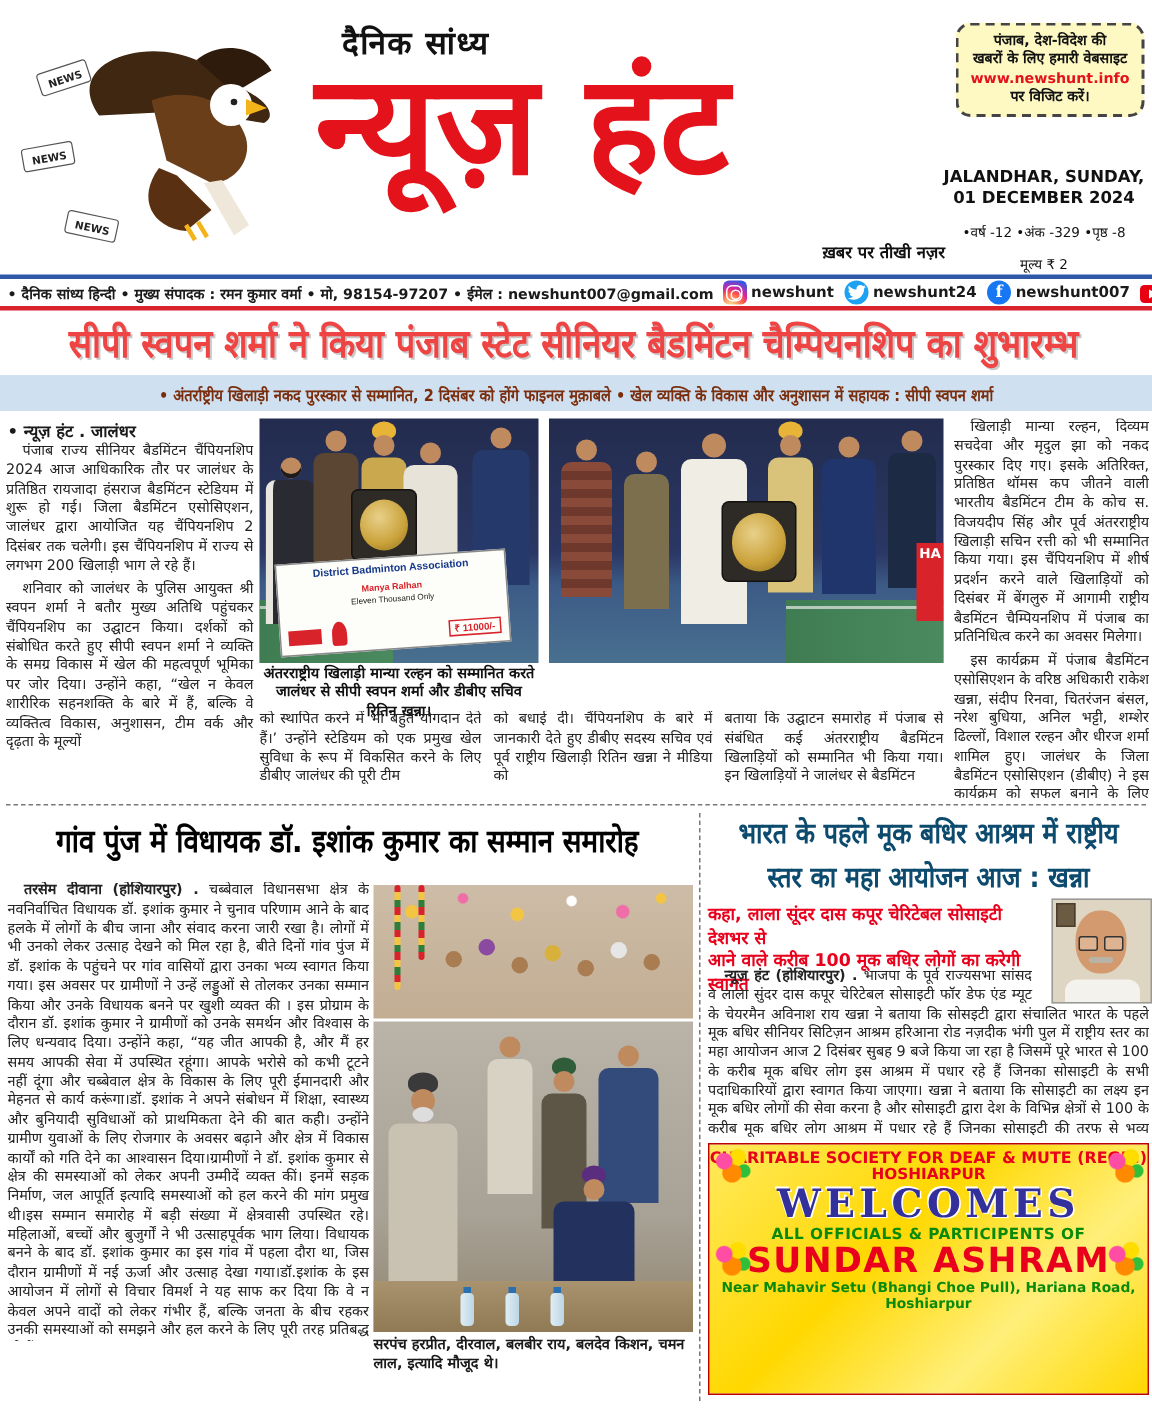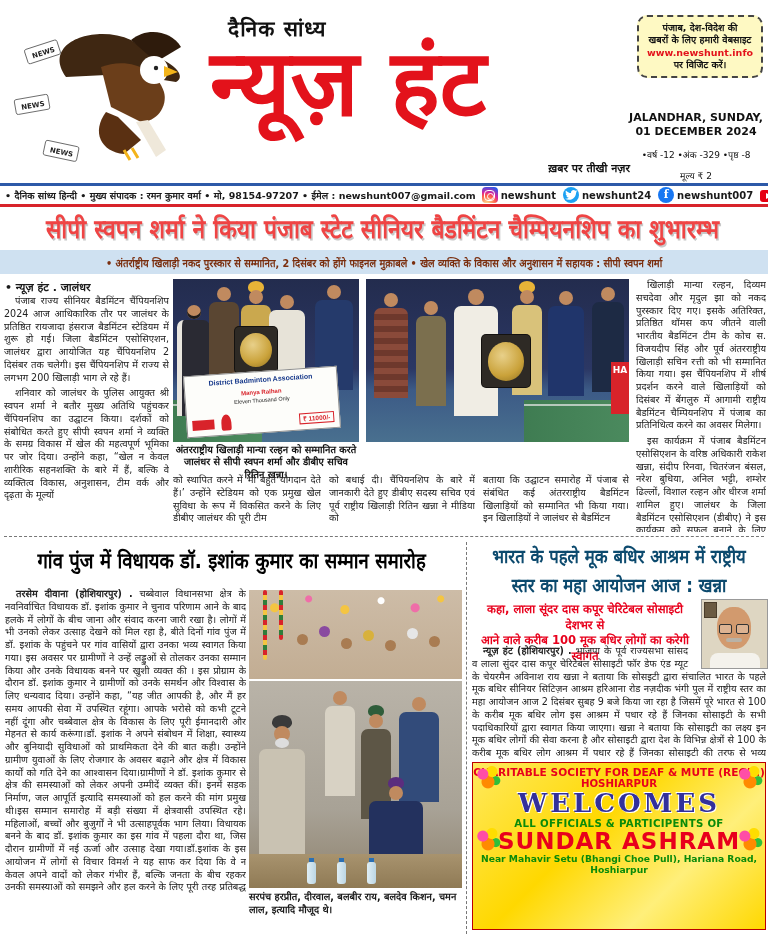--- a/index.html
+++ b/index.html
@@ -91,21 +91,21 @@
   .crowd-head{position:absolute;width:11px;height:11px;border-radius:50%;background:#a97c52}
   .garland{position:absolute;width:4px;background:repeating-linear-gradient(180deg,#d8232a 0 5px,#f4c542 5px 10px,#2f7d3a 10px 15px);border-radius:2px}
 
   
   .s2-headline{left:2px;top:546px;width:460px;text-align:center;font-size:21px;font-weight:bold;color:#000;white-space:nowrap}
   .s2-body{left:5px;top:588px;width:241px;height:306px}
   .s2-caption{left:249px;top:891px;width:213px;text-align:left;font-size:9.7px;font-weight:bold;line-height:1.3}
 
   
   .s3-headline{left:471px;top:542px;width:296px;text-align:center;font-size:19px;font-weight:bold;line-height:1.5;color:#0c4a6e}
-  .s3-subhead{left:472px;top:602px;width:226px;color:#e8001c;font-size:11.6px;font-weight:bold;line-height:1.35;text-align:center}
+  .s3-subhead{left:472px;top:602px;width:226px;color:#e8001c;font-size:11.6px;font-weight:bold;line-height:1.35;}
   .s3-photo{left:701px;top:599px;width:65px;height:68px;background:#ded6c2;border:1px solid #999;overflow:hidden}
   .face{position:absolute;left:15px;top:7px;width:34px;height:42px;border-radius:46%;background:#d29a6e}
   .glasses{position:absolute;left:17px;top:24px;width:30px;height:9px}
   .glasses:before,.glasses:after{content:"";position:absolute;top:0;width:11px;height:8px;border:1.5px solid #333;border-radius:2px;background:rgba(255,255,255,.25)}
   .glasses:before{left:0}.glasses:after{right:0}
   .mustache{position:absolute;left:24px;top:38px;width:16px;height:4px;background:#b9b2a6;border-radius:2px}
   .shirt{position:absolute;left:8px;bottom:0;width:50px;height:15px;background:#f4f2ec;border-radius:8px 8px 0 0}
   .wallframe{position:absolute;left:2px;top:2px;width:11px;height:14px;background:#6b5b43;border:1px solid #4a3d2b}
   .s3-body{left:472px;top:645px;width:294px;height:114px}
   .float-spacer{float:right;width:78px;height:24px}

